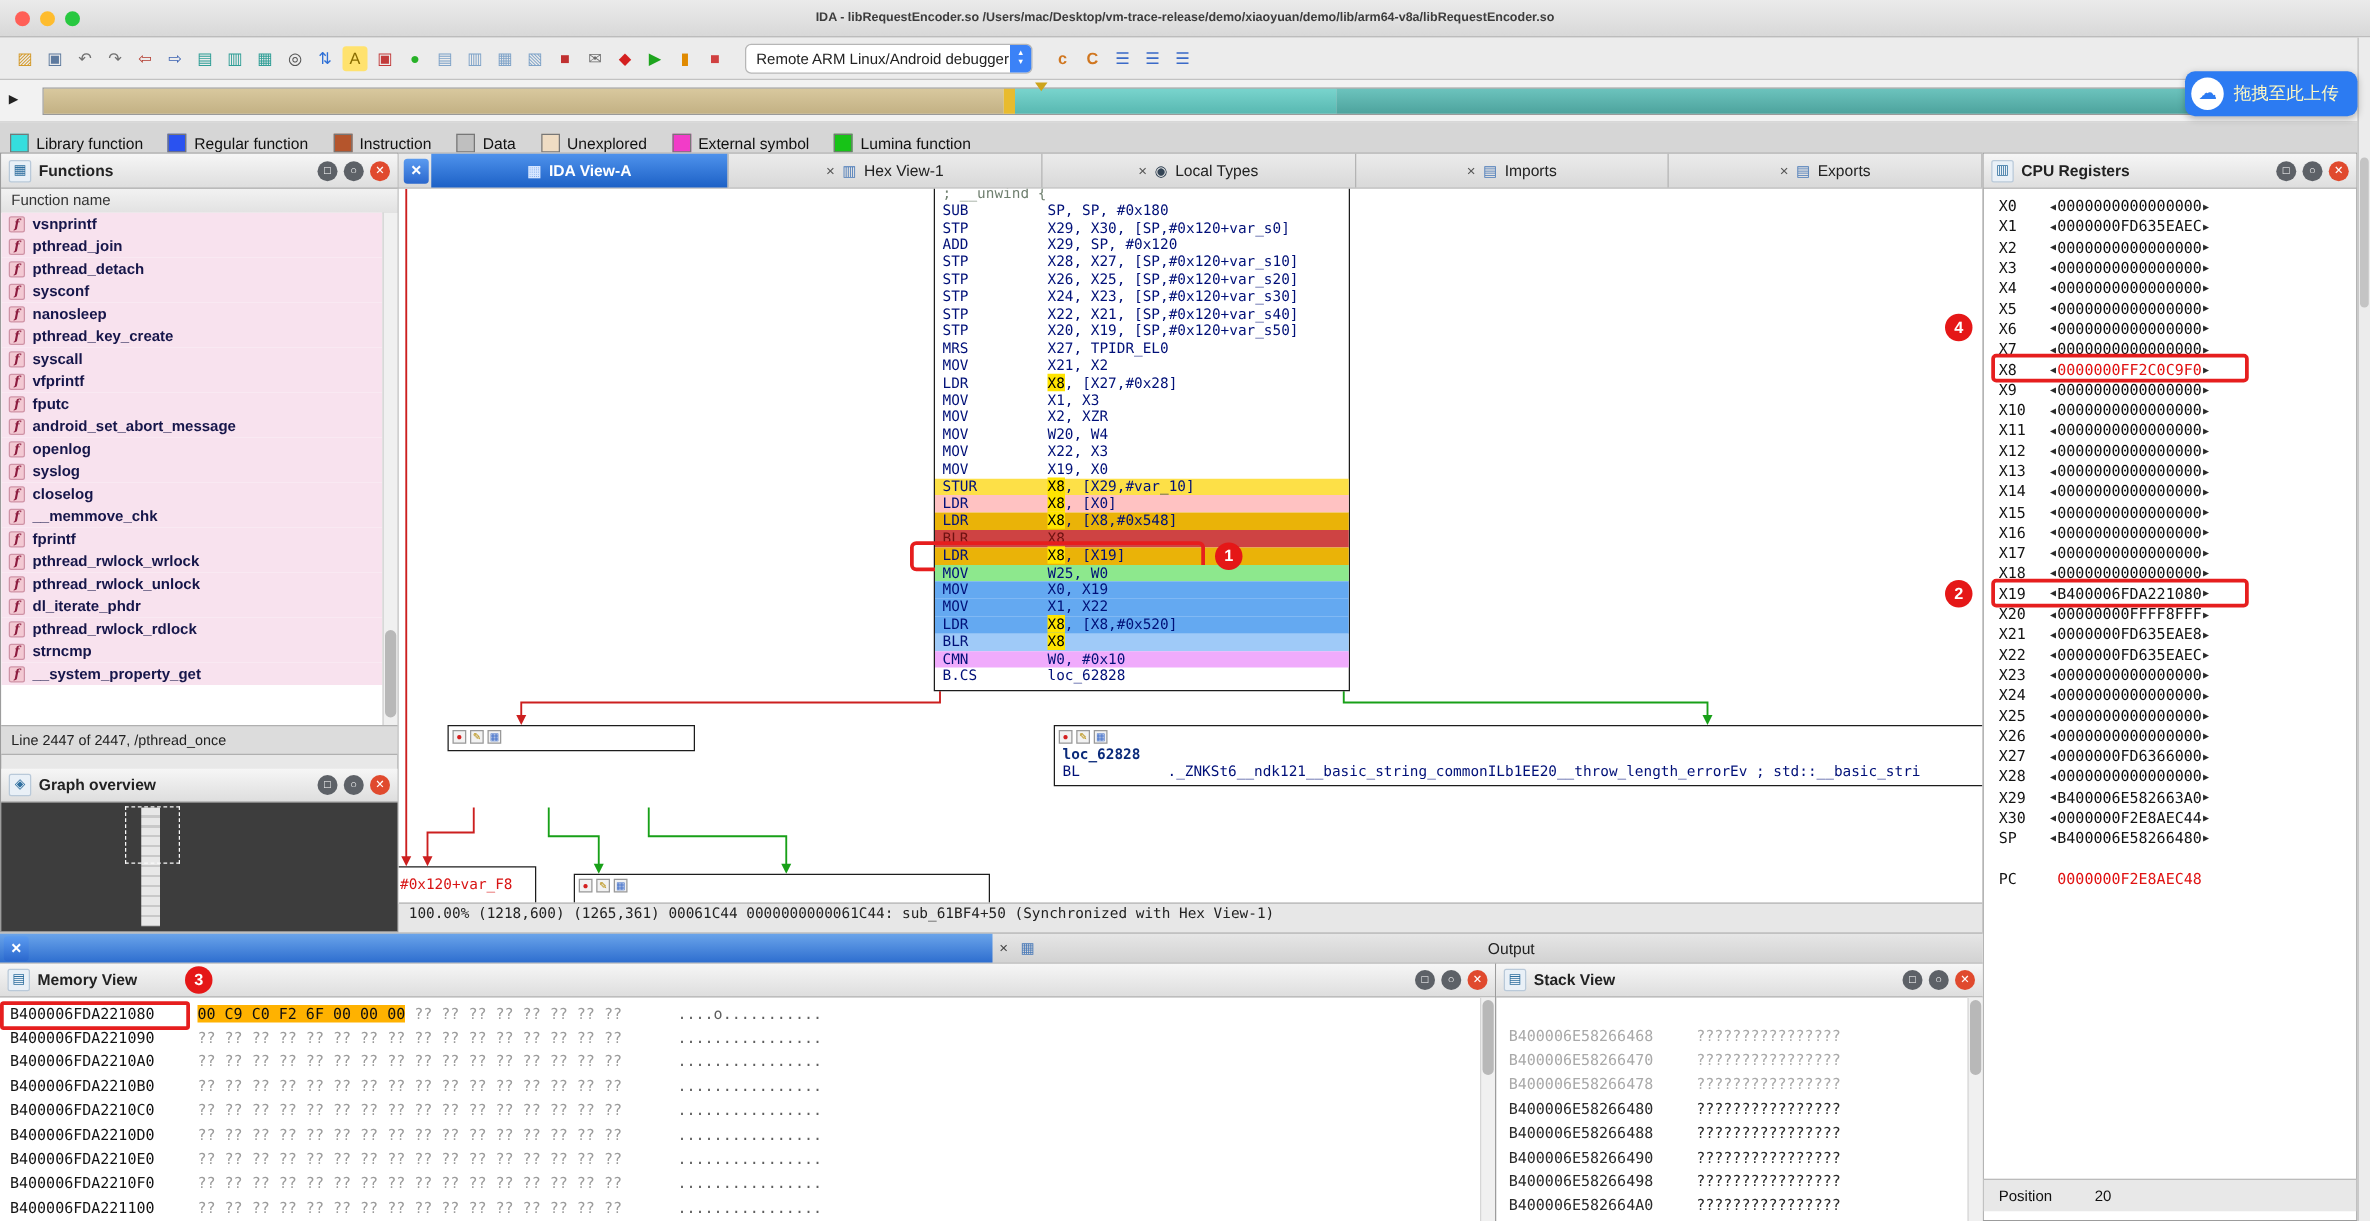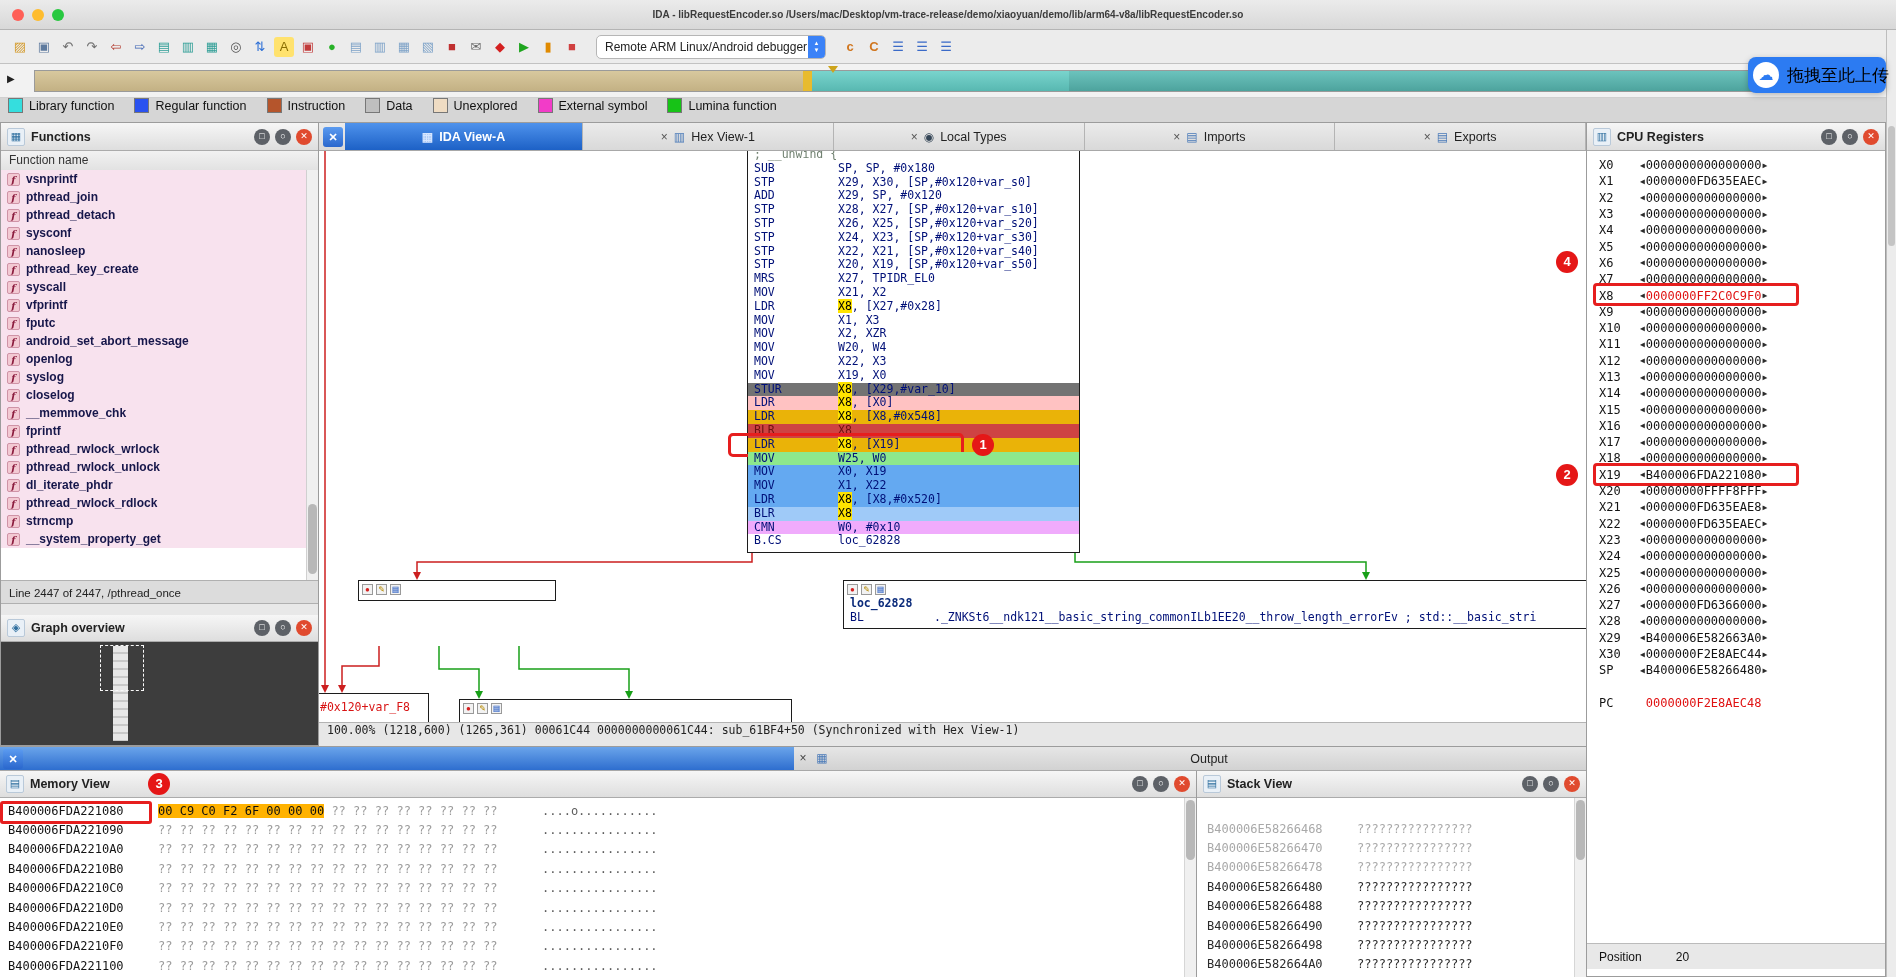--- a/index.html
+++ b/index.html
@@ -22,21 +22,21 @@
   .combo-stepper{width:17px;height:22px;background:#3b82f7;border-radius:0 4px 4px 0;color:#fff;font-size:6px;
     display:flex;flex-direction:column;align-items:center;justify-content:center;line-height:7px}
   
   .navrow{position:absolute;left:0;top:64px;width:100%;height:34px;background:#f2f2f2;border-bottom:1px solid #d0d0d0;box-sizing:border-box}
   .nav-marker-left{position:absolute;left:7px;top:9px;font-size:10px;color:#222}
   .navband{position:absolute;left:34px;top:6px;right:14px;height:22px;display:flex;border:1px solid #9a9a9a;box-sizing:border-box}
   .nav-seg{height:100%}
   .nav-arrow{position:absolute;left:calc(34px + 41.9%);top:2px;width:0;height:0;
     border-left:5px solid transparent;border-right:5px solid transparent;border-top:7px solid #cda41c}
   
-  .legend{position:absolute;left:8px;top:98px;height:24px;display:flex;align-items:flex-start;gap:20px;font-size:12.5px;color:#111}
+  .legend{position:absolute;left:8px;top:98px;height:24px;display:flex;align-items:flex-end;gap:20px;font-size:12.5px;color:#111}
   .lg-item{display:flex;align-items:center;gap:6px}
   .lg-sw{width:13px;height:13px;border:1px solid #777;display:inline-block}
   
   .panel{position:absolute;background:#fff;border:1px solid #9c9c9c;box-sizing:border-box}
   .phead{height:28px;display:flex;align-items:center;gap:6px;padding:0 6px;background:linear-gradient(#f6f6f6,#dedede);
     border-bottom:1px solid #ababab;position:relative;box-sizing:border-box}
   .ph-icon{width:16px;height:16px;line-height:15px;text-align:center;font-size:11px;color:#2f6f9f;background:#e9f0f7;
     border:1px solid #b9c9d9;border-radius:2px;flex:none}
   .ph-title{font-size:12.5px;font-weight:bold;color:#222;white-space:nowrap}
   .pbtns{margin-left:auto;display:flex;gap:5px}
@@ -80,21 +80,21 @@
   .main-node{left:428px;top:-8px;width:333px;padding:4px 0}
   .asm-line{height:13.8px;line-height:13.8px;font-size:11.5px;font-family:"DejaVu Sans Mono",monospace;color:#001078;
     white-space:pre;padding-left:6px;position:relative}
   .mn{display:inline-block;min-width:84px}
   .small-node .mn{min-width:64px}
   .op.hl{background:#ffe400;color:#000}
   .op.hl:empty{display:none}
   .c-cmt{color:#708070}
   .c-cmt .mn,.c-label .mn{min-width:0}
   .c-label{font-weight:bold;color:#0a2a7a}
-  .bg-p1{background:#737373}.bg-p2{background:#ffc2c2}.bg-p3{background:#eab308}
+  .bg-p1{background:#fde047}.bg-p2{background:#ffc2c2}.bg-p3{background:#eab308}
   .bg-dred{background:#ce4343}.bg-dred .mn,.bg-dred .op{color:#6e1111}
   .bg-green{background:#8de88d}
   .bg-blue{background:#64a9f1}.bg-blue2{background:#9fcaf8}.bg-blue3{background:#f0abfc}
   .asm-boxed::after{content:"";position:absolute;left:-20px;top:-5px;width:230px;height:18px;
     border:3px solid #e61e1e;border-radius:5px;pointer-events:none}
   .nhead{height:14px;display:flex;gap:3px;padding:1px 3px;align-items:center}
   .nico{width:11px;height:11px;font-size:8px;line-height:10px;text-align:center;border:1px solid #999;background:#f2f2f2;box-sizing:border-box}
   .left-node{left:39px;top:429px;width:198px;padding-bottom:3px}
   .right-node{left:524px;top:429px;width:760px;padding-bottom:3px;overflow:hidden}
   .frag-node{left:-4px;top:542px;width:114px;height:34px;padding:6px 2px 0 4px;
@@ -147,21 +147,21 @@
   .stk-body{position:absolute;top:27px;left:0;right:12px;bottom:0;overflow:hidden;padding-top:21px}
   .stk-row{display:flex;height:19.4px;align-items:center;font-family:"DejaVu Sans Mono",monospace;font-size:12px;color:#2b2b2b}
   .s-addr{width:150px;padding-left:10px;flex:none}
   .stk-row.faded{color:#a9a9a9}
   
   .rightstrip{position:absolute;right:0;top:30px;width:10px;bottom:0;background:#ececec;border-left:1px solid #bdbdbd;box-sizing:border-box}
   .rightstrip .thumb{position:absolute;top:96px;left:1px;right:1px;height:120px;background:#c4c4c4;border-radius:4px}
   .upload{position:absolute;left:1748px;top:57px;width:138px;height:36px;background:#2c7bf2;border-radius:8px;
     display:flex;align-items:center;gap:8px;padding-left:5px;box-sizing:border-box;z-index:60;box-shadow:0 2px 6px rgba(0,0,0,.25)}
   .upload-ico{width:26px;height:26px;border-radius:50%;background:#fff;color:#2c7bf2;font-size:15px;line-height:26px;text-align:center;flex:none}
-  .upload-label{color:#000000;font-size:17px;font-family:"DejaVu Sans",sans-serif;white-space:nowrap}
+  .upload-label{color:#fef9c3;font-size:14px;font-family:"DejaVu Sans",sans-serif;white-space:nowrap}
 </style>
 </head>
 <body>
 
 <div class="titlebar">
   <div class="tl-group">
     <span class="tl r"></span>
     <span class="tl y"></span>
     <span class="tl g"></span>
   </div>

